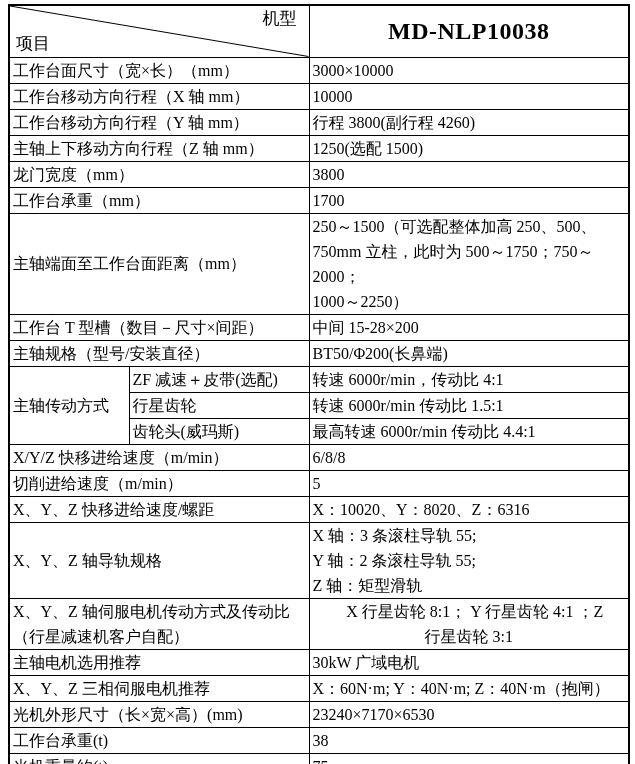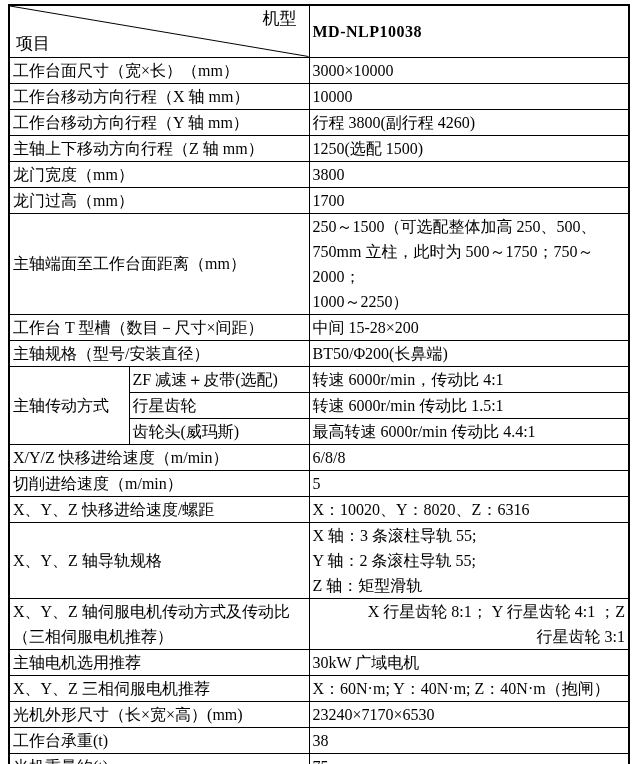--- a/index.html
+++ b/index.html
@@ -51,25 +51,26 @@
   }
   .diag-top{
     position:absolute;top:2px;right:12px;
     font-size:17px;line-height:22px;
   }
   .diag-bottom{
     position:absolute;bottom:2px;left:6px;
     font-size:17px;line-height:22px;margin-top:17px;
   }
   .model-cell{
+    text-align:center;
     font-weight:bold;
-    font-size:16px;
+    font-size:24px;
     letter-spacing:0.5px;
   }
-  .val-left{text-align:right;}
+  .val-left{text-align:center;}
   .val-left div:first-child{text-indent:12px;}
 </style>
 </head>
 <body>
 
 <div class="page">
   <table class="spec">
     <colgroup>
       <col style="width:120px">
       <col style="width:180px">
@@ -102,21 +103,21 @@
         </tr>
         <tr>
           <td class="cell label-cell" colspan="2">主轴上下移动方向行程（Z 轴 mm）</td>
           <td class="cell value-cell">1250(选配 1500)</td>
         </tr>
         <tr>
           <td class="cell label-cell" colspan="2">龙门宽度（mm）</td>
           <td class="cell value-cell">3800</td>
         </tr>
         <tr>
-          <td class="cell label-cell" colspan="2">龙门过高（mm）</td>
+          <td class="cell label-cell" colspan="2">工作台承重（mm）</td>
           <td class="cell value-cell">1700</td>
         </tr>
         <tr>
           <td class="cell label-cell" colspan="2">主轴端面至工作台面距离（mm）</td>
           <td class="cell value-cell">
             <div>250～1500（可选配整体加高 250、500、</div>
             <div>750mm 立柱，此时为 500～1750；750～2000；</div>
             <div>1000～2250）</div>
           </td>
         </tr>
@@ -157,21 +158,21 @@
           <td class="cell label-cell" colspan="2">X、Y、Z 轴导轨规格</td>
           <td class="cell value-cell">
             <div>X 轴：3 条滚柱导轨 55;</div>
             <div>Y 轴：2 条滚柱导轨 55;</div>
             <div>Z 轴：矩型滑轨</div>
           </td>
         </tr>
         <tr>
           <td class="cell label-cell" colspan="2">
             <div>X、Y、Z 轴伺服电机传动方式及传动比</div>
-            <div>（三相伺服电机推荐）</div>
+            <div>（行星减速机客户自配）</div>
           </td>
           <td class="cell value-cell val-left">
             <div>X 行星齿轮 8:1；  Y 行星齿轮 4:1 ；Z</div>
             <div>行星齿轮 3:1</div>
           </td>
         </tr>
         <tr>
           <td class="cell label-cell" colspan="2">主轴电机选用推荐</td>
           <td class="cell value-cell">30kW 广域电机</td>
         </tr>

